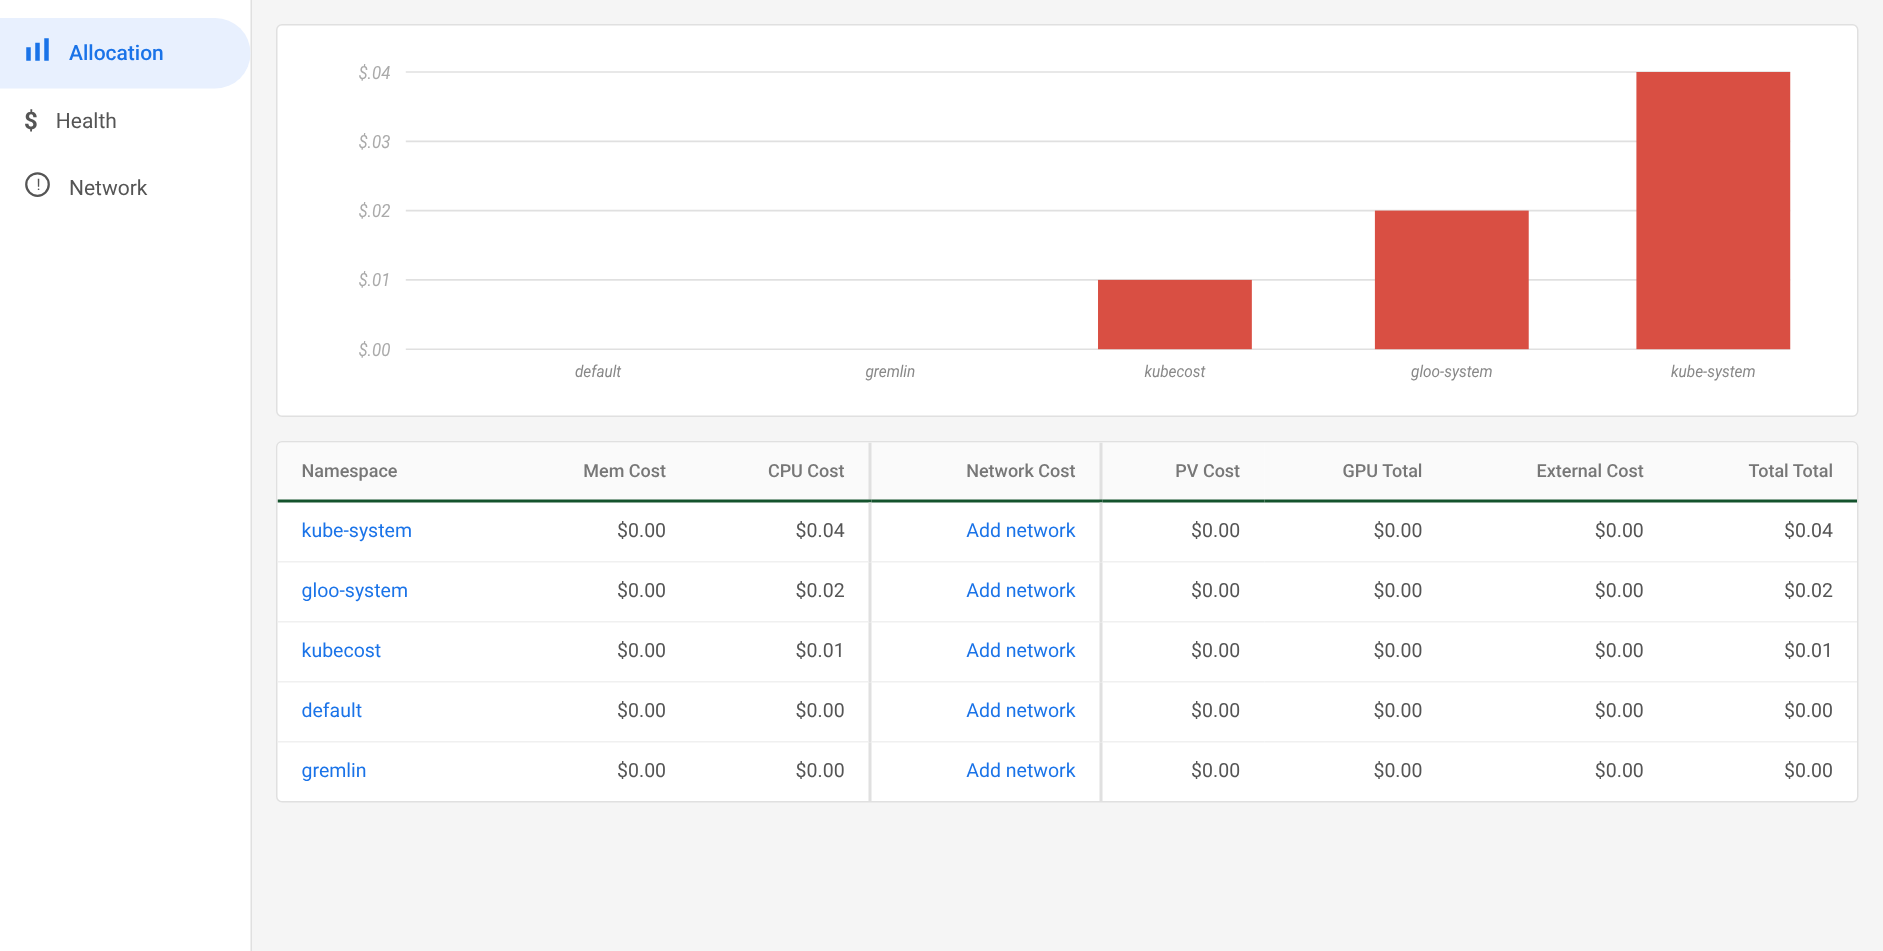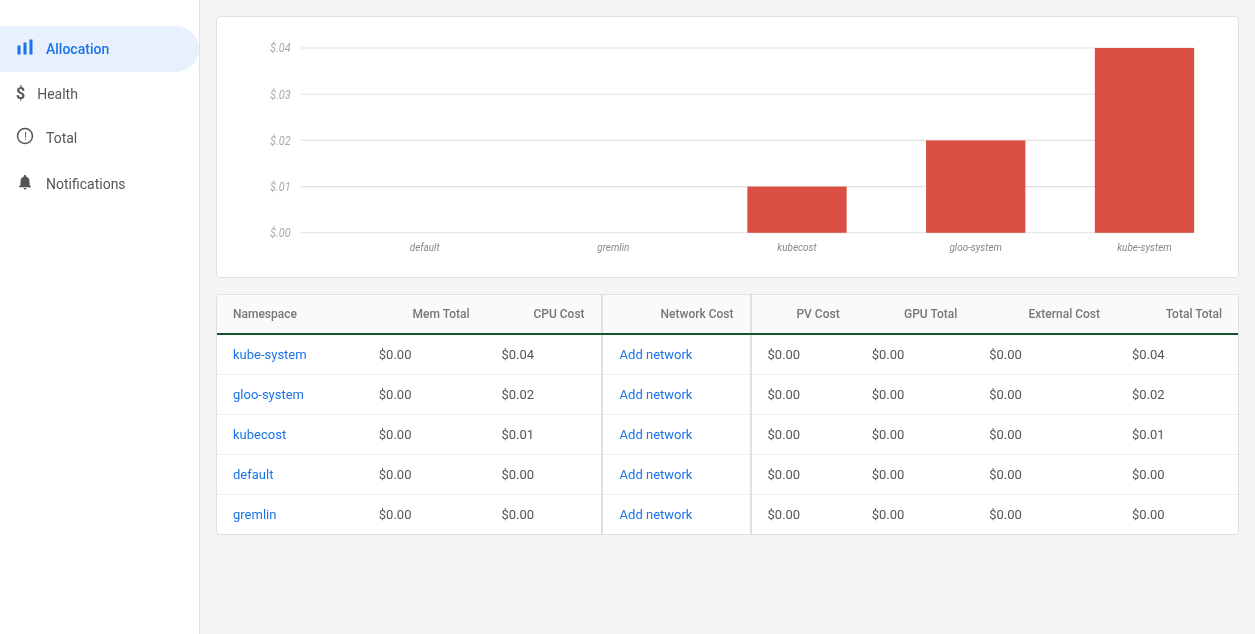--- a/index.html
+++ b/index.html
@@ -1,23 +1,23 @@
 <!DOCTYPE html>
 <html><head>
   <meta charset="utf-8">
   <style>
     * { box-sizing: border-box; margin: 0; padding: 0; }
     body { font-family: 'Roboto', Arial, sans-serif; background: #f5f5f5; display: flex; height: 634px; overflow: hidden; font-size: 13px; color: #333; }
 
     
     .sidebar {
-      width: 200px;
+      width: 168px;
       background: #fff;
       border-right: 1px solid #e0e0e0;
-      padding-top: 26px;
+      padding-top: 12px;
       flex-shrink: 0;
     }
     .sidebar-item {
       display: flex;
       align-items: center;
       padding: 12px 16px;
       cursor: pointer;
       color: #555;
       gap: 12px;
       font-size: 14px;
@@ -90,21 +90,21 @@
       padding: 12px 16px;
       text-align: right;
       font-size: 12px;
       font-weight: 500;
       color: #777;
       border-bottom: 2px solid #14532d;
     }
     th:first-child { text-align: left; }
     td {
       padding: 12px 16px;
-      text-align: left;
+      text-align: right;
       font-size: 13px;
       color: #555;
       border-bottom: 1px solid #f0f0f0;
     }
     td:first-child { text-align: left; }
     tbody tr:last-child td { border-bottom: none; }
 
     .link { color: #1a73e8; text-decoration: none; cursor: pointer; }
 
     .network-cost-col {
@@ -131,29 +131,21 @@
     <span class="icon" style="font-size:16px;font-weight:bold;color:#555;">$</span>
     <span>Health</span>
   </div>
   <div class="sidebar-item">
     <span class="icon">
       <svg width="18" height="18" viewBox="0 0 24 24" fill="#555">
           <circle cx="12" cy="12" r="10" stroke="#555" stroke-width="2" fill="none"></circle>
           <text x="11" y="17" font-size="14" fill="#555">!</text>
         </svg>
     </span>
-    <span>Total</span>
-  </div>
-  <div class="sidebar-item">
-    <span class="icon">
-      <svg width="18" height="18" viewBox="0 0 24 24" fill="#555">
-          <path d="M12 22c1.1 0 2-.9 2-2h-4c0 1.1.9 2 2 2zm6-6V11c0-3.07-1.64-5.64-4.5-6.32V4c0-.83-.67-1.5-1.5-1.5S10.5 3.17 10.5 4v.68C7.63 5.36 6 7.92 6 11v5l-2 2v1h16v-1l-2-2z"></path>
-        </svg>
-    </span>
-    <span>Notifications</span>
+    <span>Network</span>
   </div>
 </nav>
 
 <main class="main">
 
   <div class="card">
     <div class="chart-container">
       <svg class="chart" viewBox="0 0 980 200" preserveAspectRatio="none">
 
         <line x1="60" y1="10" x2="960" y2="10" stroke="#e0e0e0" stroke-width="1"></line>
@@ -184,21 +176,21 @@
         <text x="910" y="195" text-anchor="middle" font-size="10" fill="#888">kube-system</text>
       </svg>
     </div>
   </div>
 
   <div class="table-card">
     <table>
       <thead>
         <tr>
           <th>Namespace</th>
-          <th>Mem Total</th>
+          <th>Mem Cost</th>
           <th>CPU Cost</th>
           <th class="network-cost-col">Network Cost</th>
           <th>PV Cost</th>
           <th>GPU Total</th>
           <th>External Cost</th>
           <th>Total Total</th>
         </tr>
       </thead>
       <tbody id="table-body">
       <tr>

